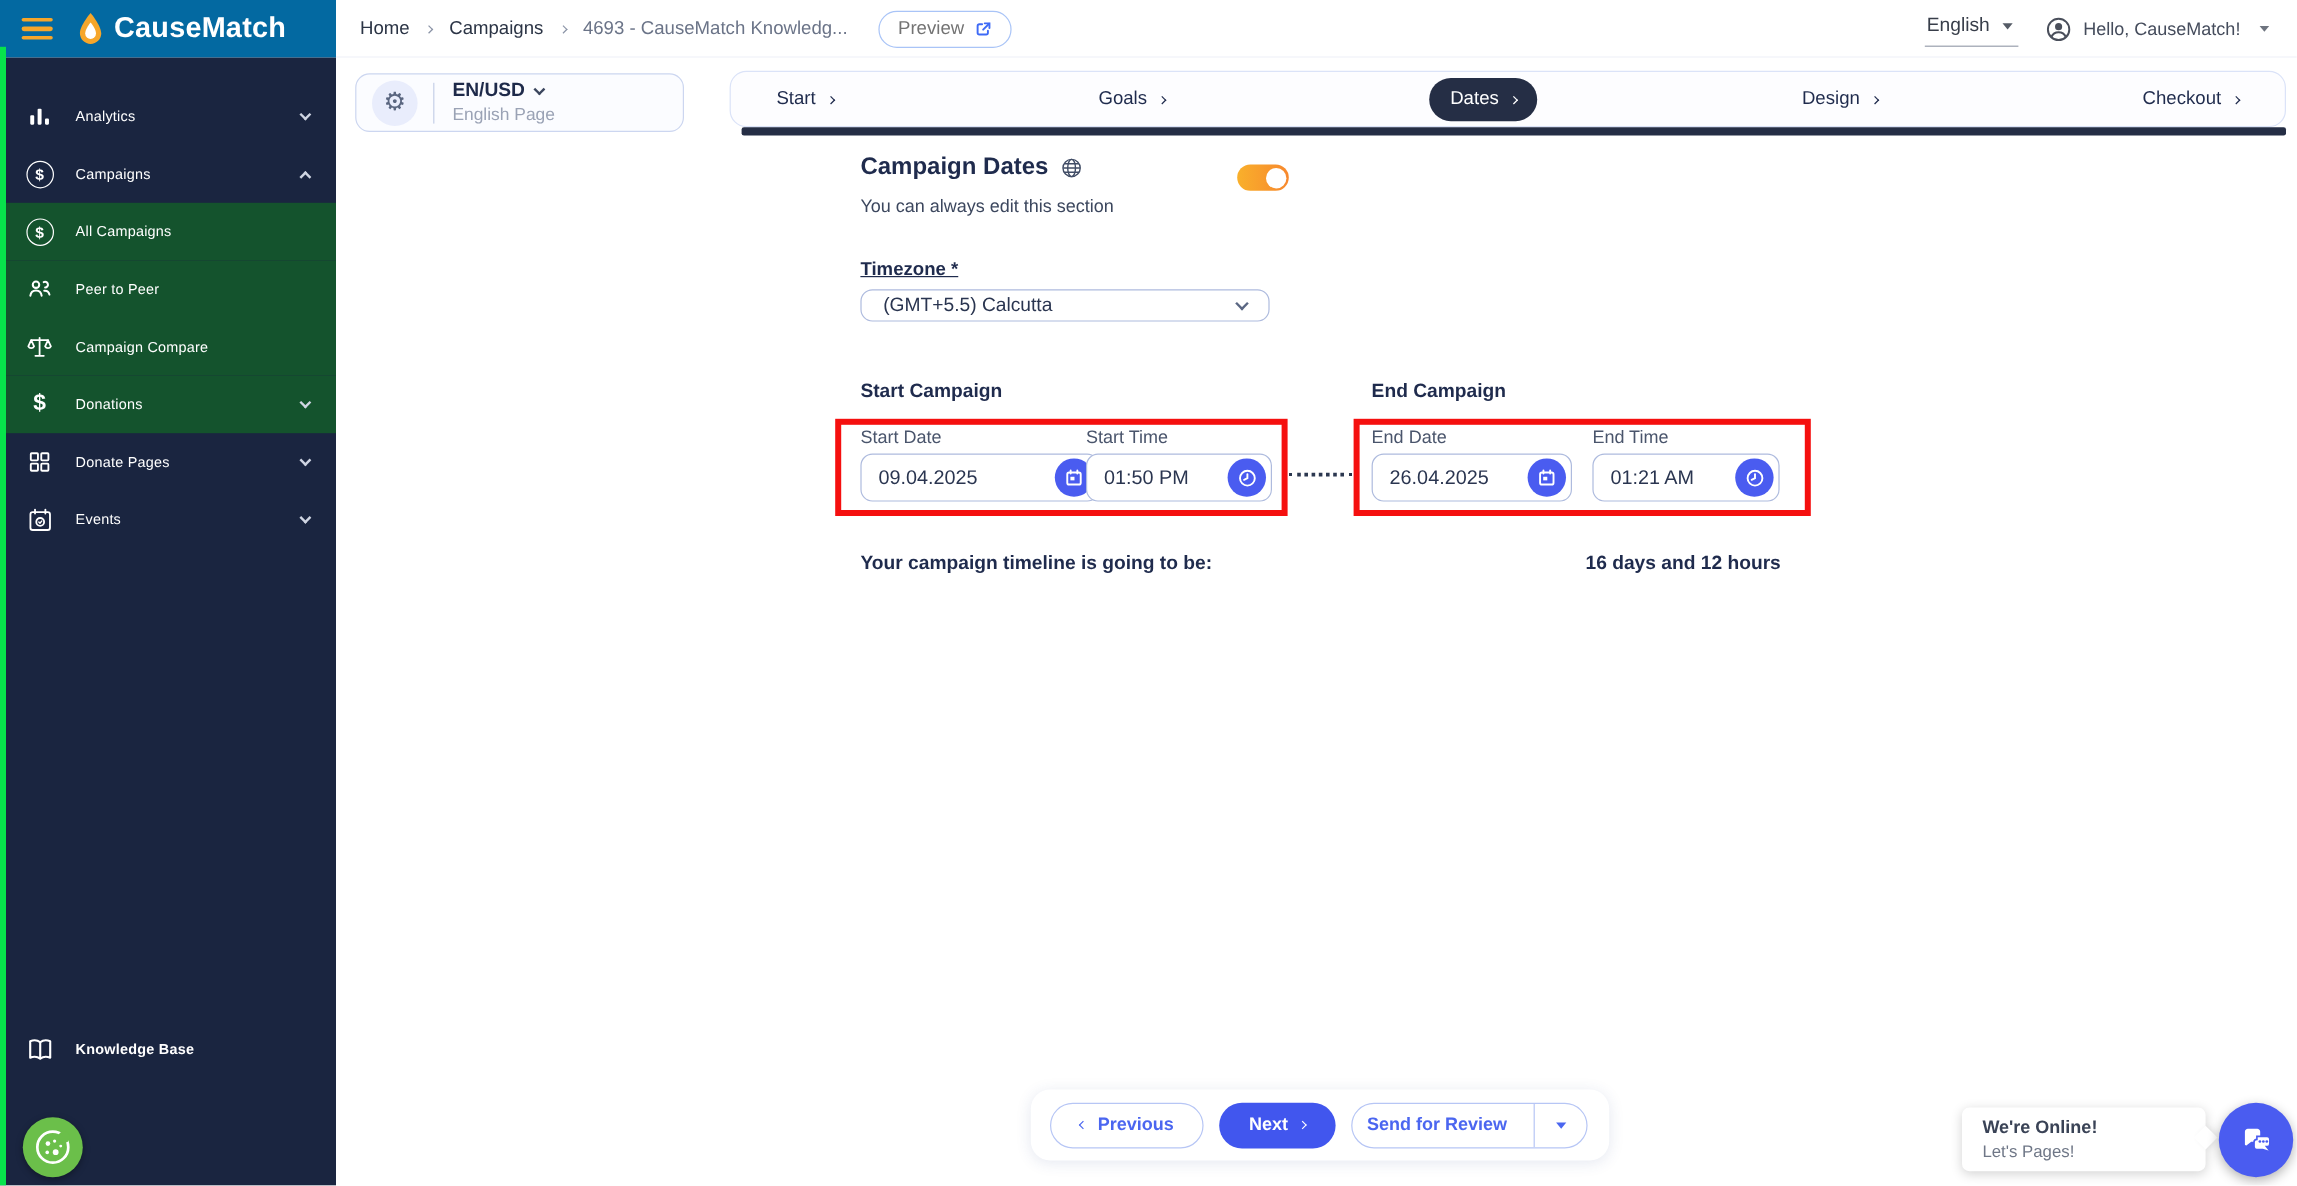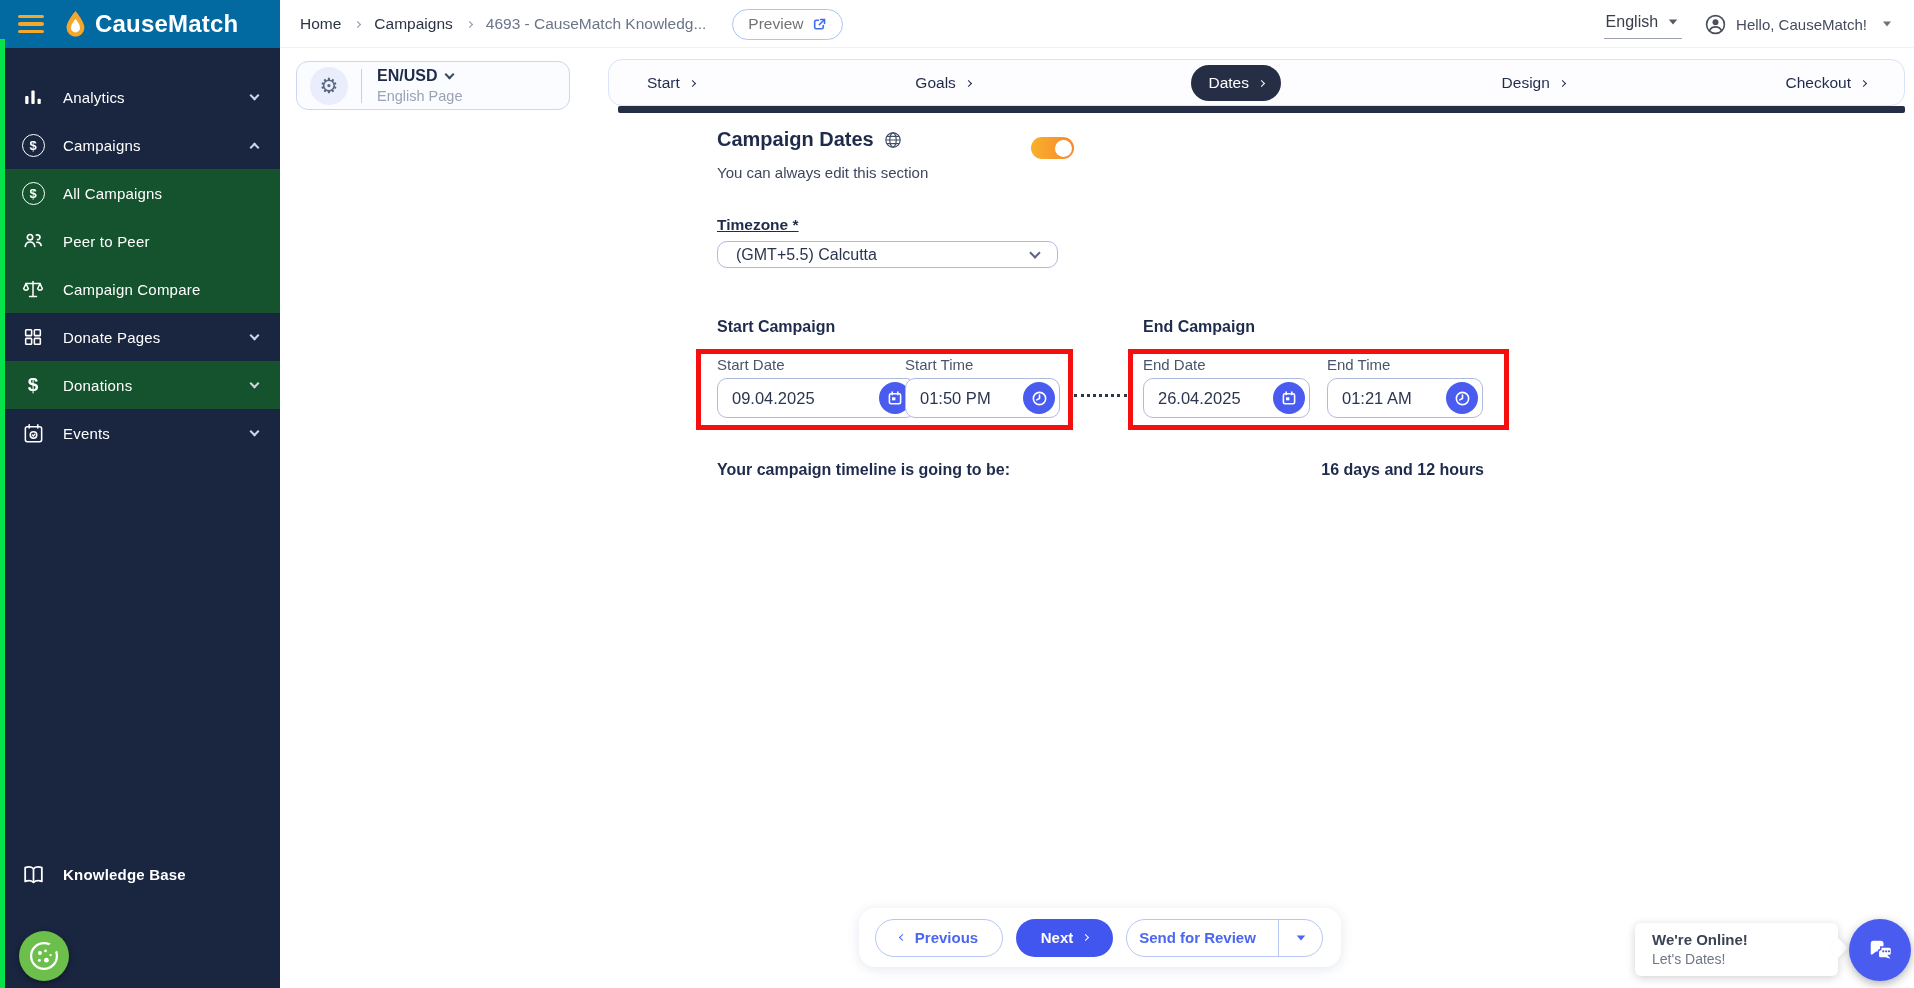--- a/index.html
+++ b/index.html
@@ -47,21 +47,21 @@
   
   #green-strip { position:absolute; left:0; top:39px; width:5px; height:949px; background:#07e34b; z-index:60; }
 
   
   #sidebar { position:absolute; left:0; top:48px; width:280px; height:940px; background:#1a2540; z-index:10; }
   #side-list { position:absolute; left:0; top:25px; width:280px; }
   .side-item { display:flex; align-items:center; height:48px; padding:0 22px 0 20px;
                color:#fff; cursor:pointer; }
   .side-item.sub { background:#14532d; }
   .s-icon { width:26px; height:26px; display:flex; align-items:center; justify-content:center; margin-right:17px; }
-  .s-label { font-size:15px; font-weight:500; letter-spacing:.2px; flex:1; }
+  .s-label { font-size:12px; font-weight:500; letter-spacing:.2px; flex:1; }
   .side-item .cv { color:#cfd5e2; }
   .dollar-circle { width:23px; height:23px; border:1.8px solid #fff; border-radius:50%;
                    display:flex; align-items:center; justify-content:center;
                    font-size:13px; font-weight:bold; color:#fff; }
   .dollar-circle::before, .dollar-plain::before { content:"$"; }
   .dollar-plain { font-size:19px; font-weight:bold; color:#fff; }
   #kb-item { position:absolute; left:0; top:802px; width:280px; }
   #cookie-btn { position:absolute; left:19px; top:883px; width:50px; height:50px; border-radius:50%;
                 background:#6bbf4a; display:flex; align-items:center; justify-content:center;
                 cursor:pointer; box-shadow:0 2px 6px rgba(0,0,0,.35); }
@@ -257,38 +257,38 @@
         <span class="s-icon">
           <svg width="24" height="24" viewBox="0 0 24 24" fill="none" stroke="#fff" stroke-width="1.5" stroke-linecap="round" stroke-linejoin="round">
             <path d="M12 4.5v14.5M8.5 19.5h7M5 6.5h14"></path>
             <path d="M5 6.5l-2.4 5.2a2.7 2.7 0 0 0 4.8 0L5 6.5z"></path>
             <path d="M19 6.5l-2.4 5.2a2.7 2.7 0 0 0 4.8 0L19 6.5z"></path>
           </svg>
         </span>
         <span class="s-label">Campaign Compare</span>
       </div>
 
+      <div class="side-item sub">
+        <span class="s-icon">
+            <span class="dollar-plain"></span>
+          </span>
+        <span class="s-label">Donations</span>
+        <span class="cv down"></span>
+      </div>
+
       <div class="side-item">
         <span class="s-icon">
           <svg width="22" height="22" viewBox="0 0 24 24" fill="none" stroke="#fff" stroke-width="1.7">
             <rect x="4" y="4" width="6.5" height="6.5" rx="0.8"></rect>
             <rect x="13.5" y="4" width="6.5" height="6.5" rx="0.8"></rect>
             <rect x="4" y="13.5" width="6.5" height="6.5" rx="0.8"></rect>
             <rect x="13.5" y="13.5" width="6.5" height="6.5" rx="0.8"></rect>
           </svg>
         </span>
         <span class="s-label">Donate Pages</span>
-        <span class="cv down"></span>
-      </div>
-
-      <div class="side-item sub">
-        <span class="s-icon">
-            <span class="dollar-plain"></span>
-          </span>
-        <span class="s-label">Donations</span>
         <span class="cv down"></span>
       </div>
 
       <div class="side-item">
         <span class="s-icon">
           <svg width="23" height="23" viewBox="0 0 24 24" fill="none" stroke="#fff" stroke-width="1.6" stroke-linecap="round">
             <rect x="3.5" y="5" width="17" height="15.5" rx="2"></rect>
             <path d="M7.5 2.8v3.4M16.5 2.8v3.4"></path>
             <circle cx="12" cy="13.5" r="3.4"></circle>
             <path d="M10.8 13.6l1 1 1.5-1.8" stroke-width="1.3"></path>
@@ -452,21 +452,21 @@
     <div class="pill" id="btn-send-group">
       <span id="btn-send-label">Send for Review</span>
       <span id="btn-send-caret">
         <span class="caret"></span>
       </span>
     </div>
   </div>
 
   <div id="chat-card">
     <div id="chat-line1">We're Online!</div>
-    <div id="chat-line2">Let's Dates!</div>
+    <div id="chat-line2">Let's Pages!</div>
   </div>
   <div id="chat-arrow"></div>
   <div id="chat-fab">
     <span>
       <svg width="30" height="30" viewBox="0 0 24 24">
         <path d="M4.6 4.5h8.2c1.1 0 2 .9 2 2v4.6c0 1.1-.9 2-2 2H8.8l-3 2.4c-.5.4-1.2 0-1.2-.6V6.5c0-1.1.9-2 2-2z" fill="#fff"></path>
         <path d="M12.6 9.6h6.8c1 0 1.8.8 1.8 1.8v3.2c0 1-.8 1.8-1.8 1.8h-.4l1.8 2.2c.4.5-.1 1.2-.7 1l-3.6-1.3h-4c-1 0-1.8-.8-1.8-1.8v-3.1c0-1 .9-1.8 1.9-1.8z" fill="#fff" stroke="#4a5cf0" stroke-width="1.1"></path>
         <circle cx="14.6" cy="13" r="0.9" fill="#4a5cf0"></circle>
         <circle cx="16.9" cy="13" r="0.9" fill="#4a5cf0"></circle>
         <circle cx="19.2" cy="13" r="0.9" fill="#4a5cf0"></circle>

